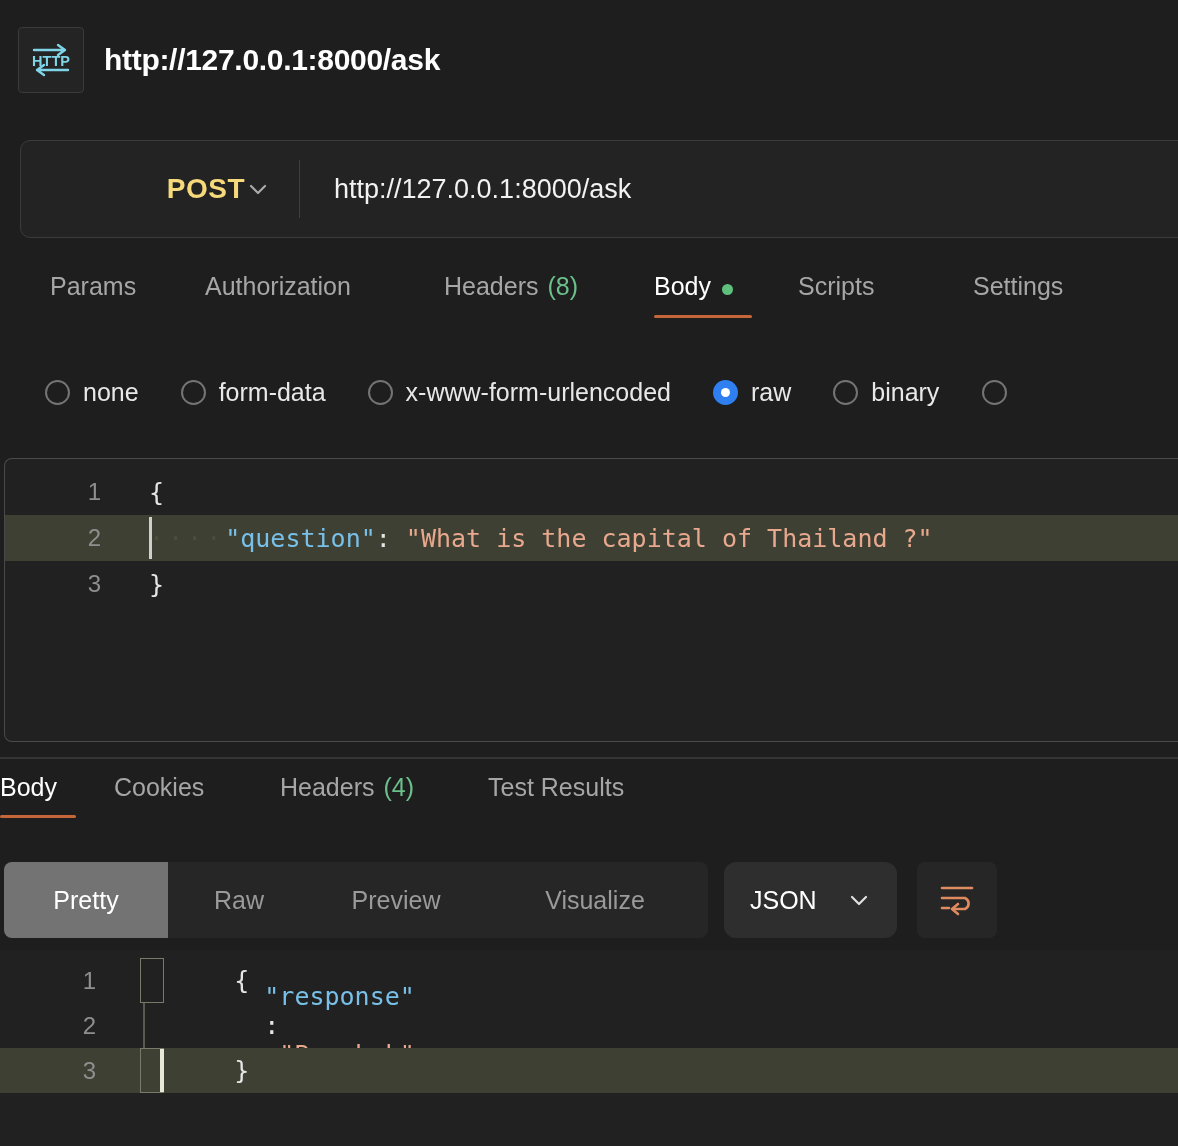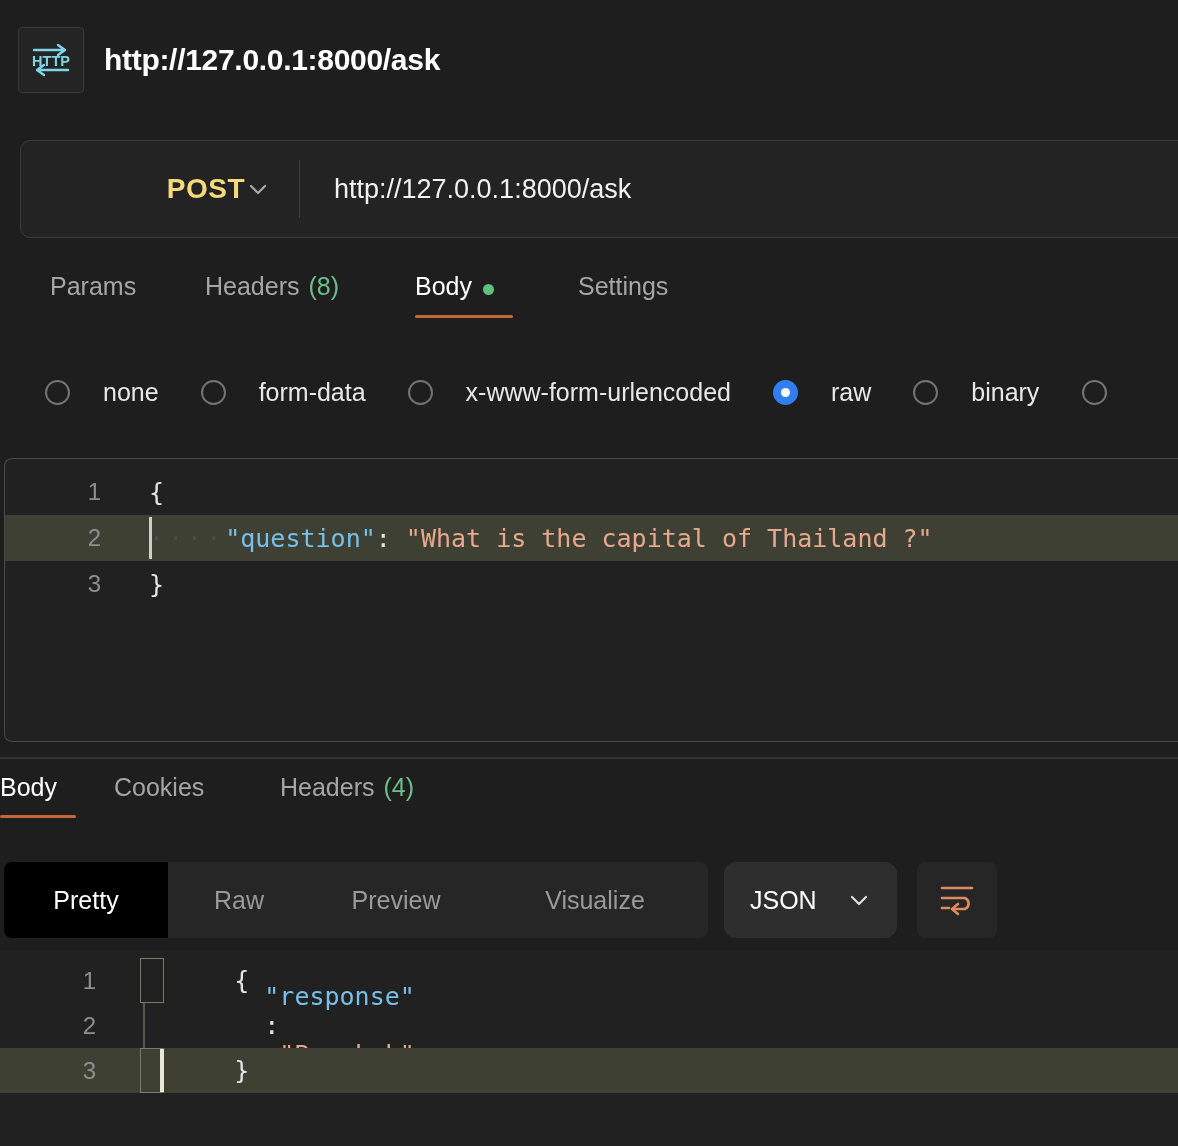--- a/index.html
+++ b/index.html
@@ -72,21 +72,21 @@
   .green-dot {
     width: 11px; height: 11px; border-radius: 50%;
     background: #5ec07c; margin-left: 11px; margin-top: 12px;
   }
 
   
   #body-types {
     position: absolute; left: 0; top: 364px; width: 1178px; height: 56px;
     display: flex; align-items: center;
   }
-  .radio-opt { display: flex; align-items: center; white-space: nowrap; gap: 20px; }
+  .radio-opt { display: flex; align-items: center; white-space: nowrap; }
   .radio-circle {
     width: 25px; height: 25px; border-radius: 50%;
     border: 2px solid #747474; background: transparent;
     flex: none; display: flex; align-items: center; justify-content: center;
   }
   .radio-opt.selected .radio-circle {
     border-color: #2f7ff0; background: #2f7ff0;
   }
   .radio-dot {
     width: 9px; height: 9px; border-radius: 50%; background: #fff; display: none;
@@ -154,21 +154,21 @@
     display: flex; align-items: center;
   }
   #view-seg {
     height: 76px; background: #262626; border-radius: 8px;
     display: flex; align-items: stretch; overflow: hidden;
   }
   .seg-btn {
     display: flex; align-items: center; justify-content: center;
     color: #9a9a9a; font-size: 25px; white-space: nowrap;
   }
-  .seg-btn.active { background: #000000; color: #ffffff; }
+  .seg-btn.active { background: #737373; color: #ffffff; }
   #json-pill {
     height: 76px; margin-left: 16px; background: #2e2e2e; border-radius: 12px;
     display: flex; align-items: center; padding: 0 26px;
   }
   #json-label { color: #ffffff; font-size: 25px; }
   #json-chevron { width: 24px; height: 24px; margin-left: 30px; }
   #wrap-btn {
     height: 76px; width: 80px; margin-left: 20px;
     background: #262626; border-radius: 8px;
     display: flex; align-items: center; justify-content: center;
@@ -228,29 +228,37 @@
   </div>
   <div id="urlbar-divider"></div>
   <div id="url-value">http://127.0.0.1:8000/ask</div>
 </div>
 
 <div id="req-tabs">
   <div class="req-tab" style="left:0;margin-left:22px;width:106px;">
     <span>Params</span>
 
   </div>
+  <div class="req-tab" style="margin-left:49px;width:190px;">
+    <span>Authorization</span>
+
+  </div>
   <div class="req-tab" style="margin-left:49px;width:166px;">
     <span>Headers</span>
     <span class="tab-count">(8)</span>
 
   </div>
   <div class="req-tab active" style="margin-left:44px;width:98px;">
     <span>Body</span>
     <span class="green-dot"></span>
     <span class="underline"></span>
+  </div>
+  <div class="req-tab" style="margin-left:46px;width:110px;">
+    <span>Scripts</span>
+
   </div>
   <div class="req-tab" style="margin-left:65px;width:130px;">
     <span>Settings</span>
 
   </div>
 </div>
 
 <div id="body-types">
   <div class="radio-opt" style="margin-left:45px;">
     <span class="radio-circle"></span>
@@ -311,20 +319,24 @@
     <span>Body</span>
     <span class="underline"></span>
   </div>
   <div class="res-tab" style="margin-left:38px;width:125px;">
     <span>Cookies</span>
 
   </div>
   <div class="res-tab" style="margin-left:41px;width:165px;">
     <span>Headers</span>
     <span class="tab-count">(4)</span>
+
+  </div>
+  <div class="res-tab" style="margin-left:43px;width:170px;">
+    <span>Test Results</span>
 
   </div>
 </div>
 
 <div id="res-toolbar">
   <div id="view-seg">
     <div class="seg-btn active" style="width:164px;">
       <span>Pretty</span>
     </div>
     <div class="seg-btn" style="width:142px;">

